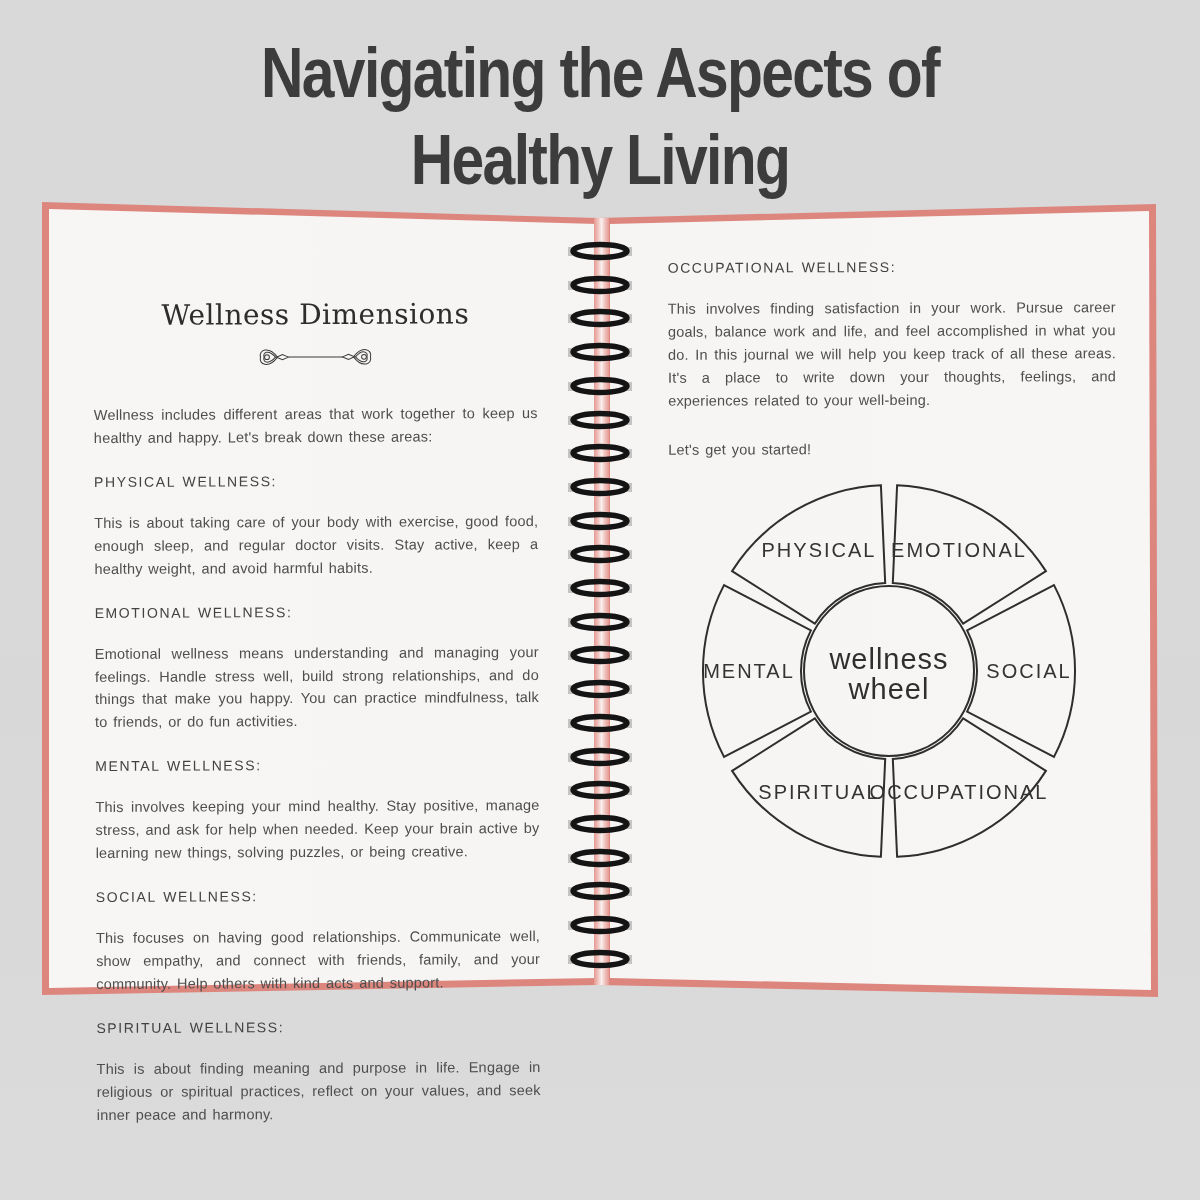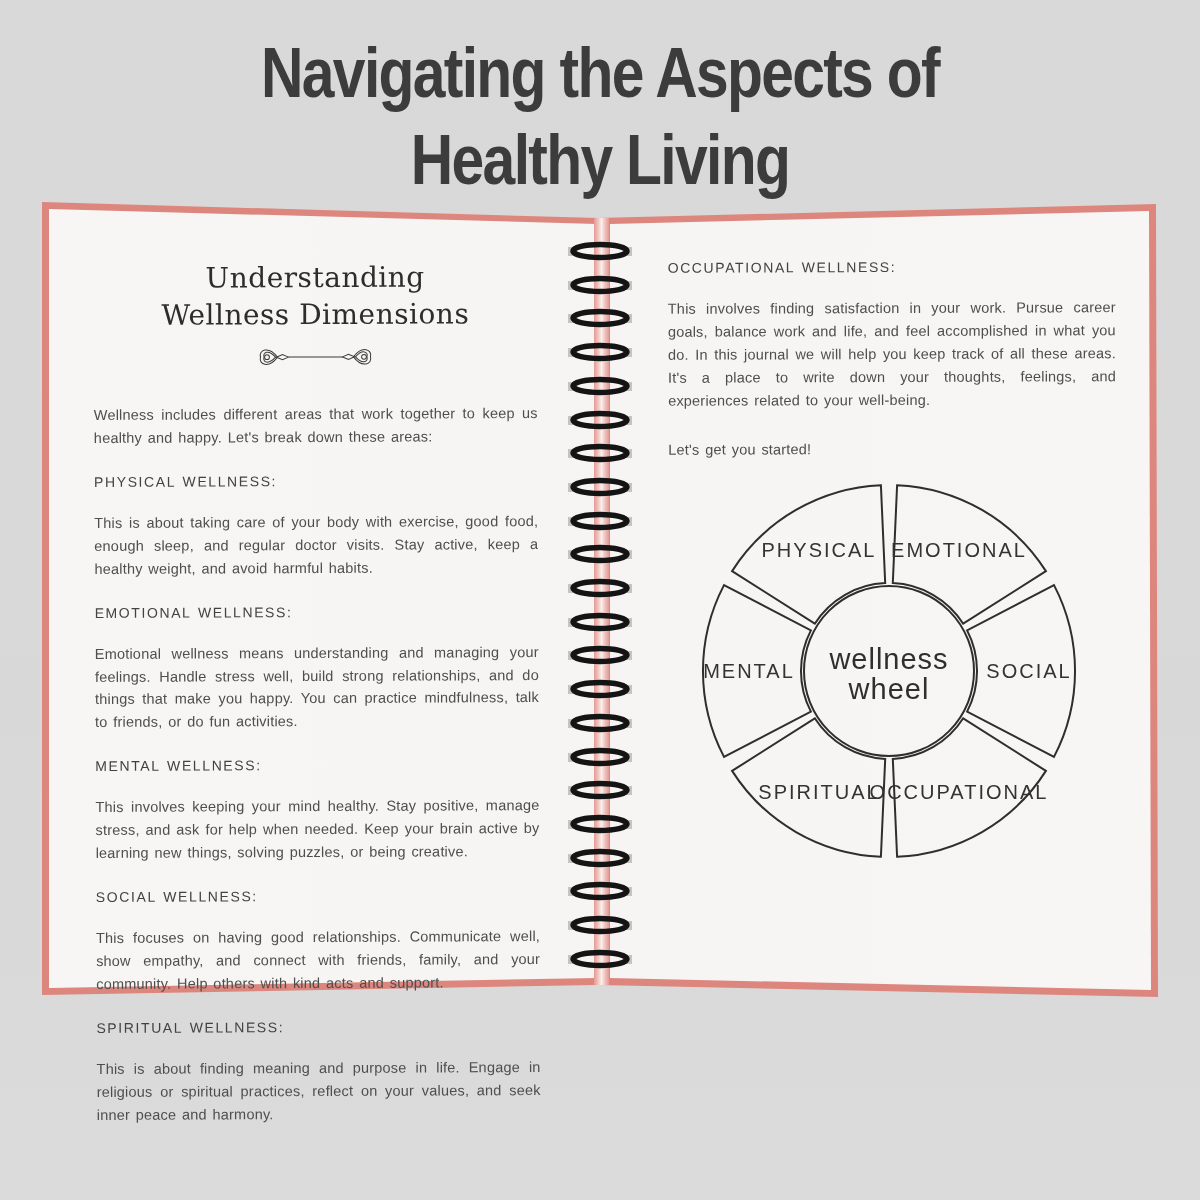--- a/index.html
+++ b/index.html
@@ -188,21 +188,21 @@
         <ellipse cx="32" cy="11" rx="27" ry="6.5" fill="none" stroke="#141414" stroke-width="5.5"></ellipse>
       </svg>
       <svg class="coil" viewBox="0 0 64 22" style="top: 751.7px;">
         <rect x="0" y="7" width="7" height="9" fill="#c6c4c2"></rect>
         <rect x="57" y="7" width="7" height="9" fill="#c6c4c2"></rect>
         <ellipse cx="32" cy="11" rx="27" ry="6.5" fill="none" stroke="#141414" stroke-width="5.5"></ellipse>
       </svg>
     </div>
 
   <div class="content-left">
-    <div class="lp-heading"><span>Understanding</span><br><span>Wellness Dimensions</span></div>
+    <div class="lp-heading"><br><span>Wellness Dimensions</span></div>
     <div class="ornament-wrap">
       <svg width="118" height="30" viewBox="0 0 118 30">
         <g fill="none" stroke="#3a3a3a" stroke-width="1">
           <line x1="32" y1="15" x2="86" y2="15"></line>
           <path d="M32,15 L26,12.5 L20,15 L26,17.5 Z"></path>
           <path d="M86,15 L92,12.5 L98,15 L92,17.5 Z"></path>
           <path d="M21,15 C12,3 2,8 4,15 C2,22 12,27 21,15 Z"></path>
           <path d="M19,15 C12,7 6,10 7.5,15 C6,20 12,23 19,15 Z"></path>
           <circle cx="10.5" cy="15" r="2.4"></circle>
           <path d="M97,15 C106,3 116,8 114,15 C116,22 106,27 97,15 Z"></path>

